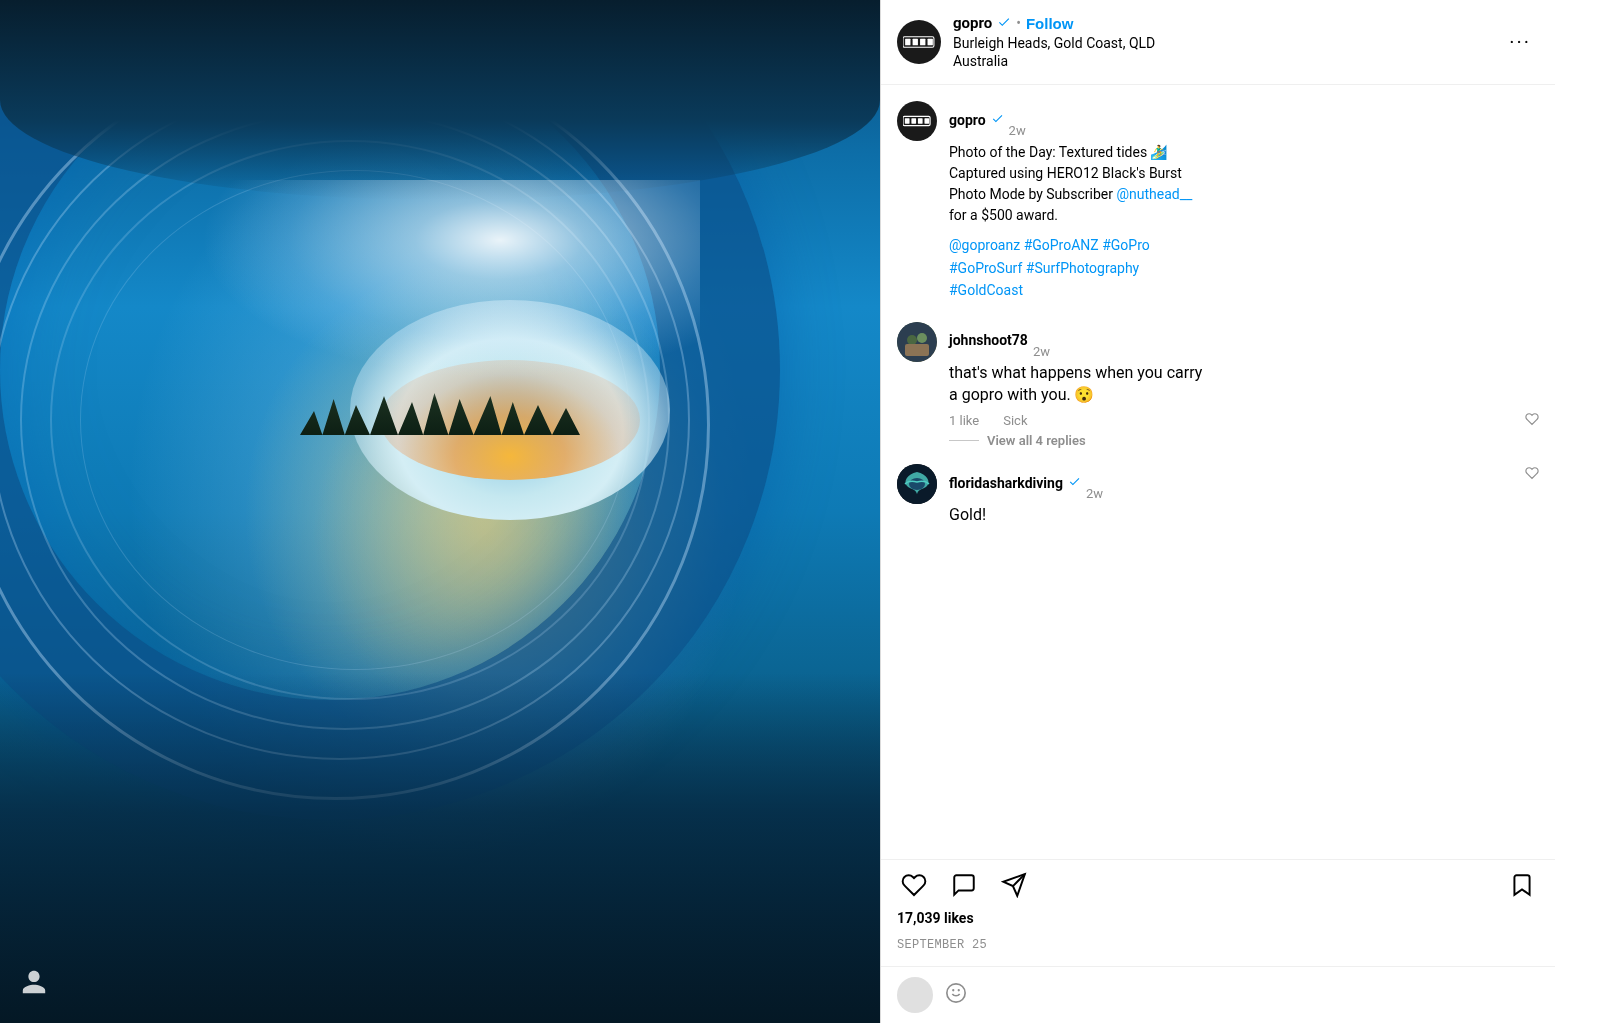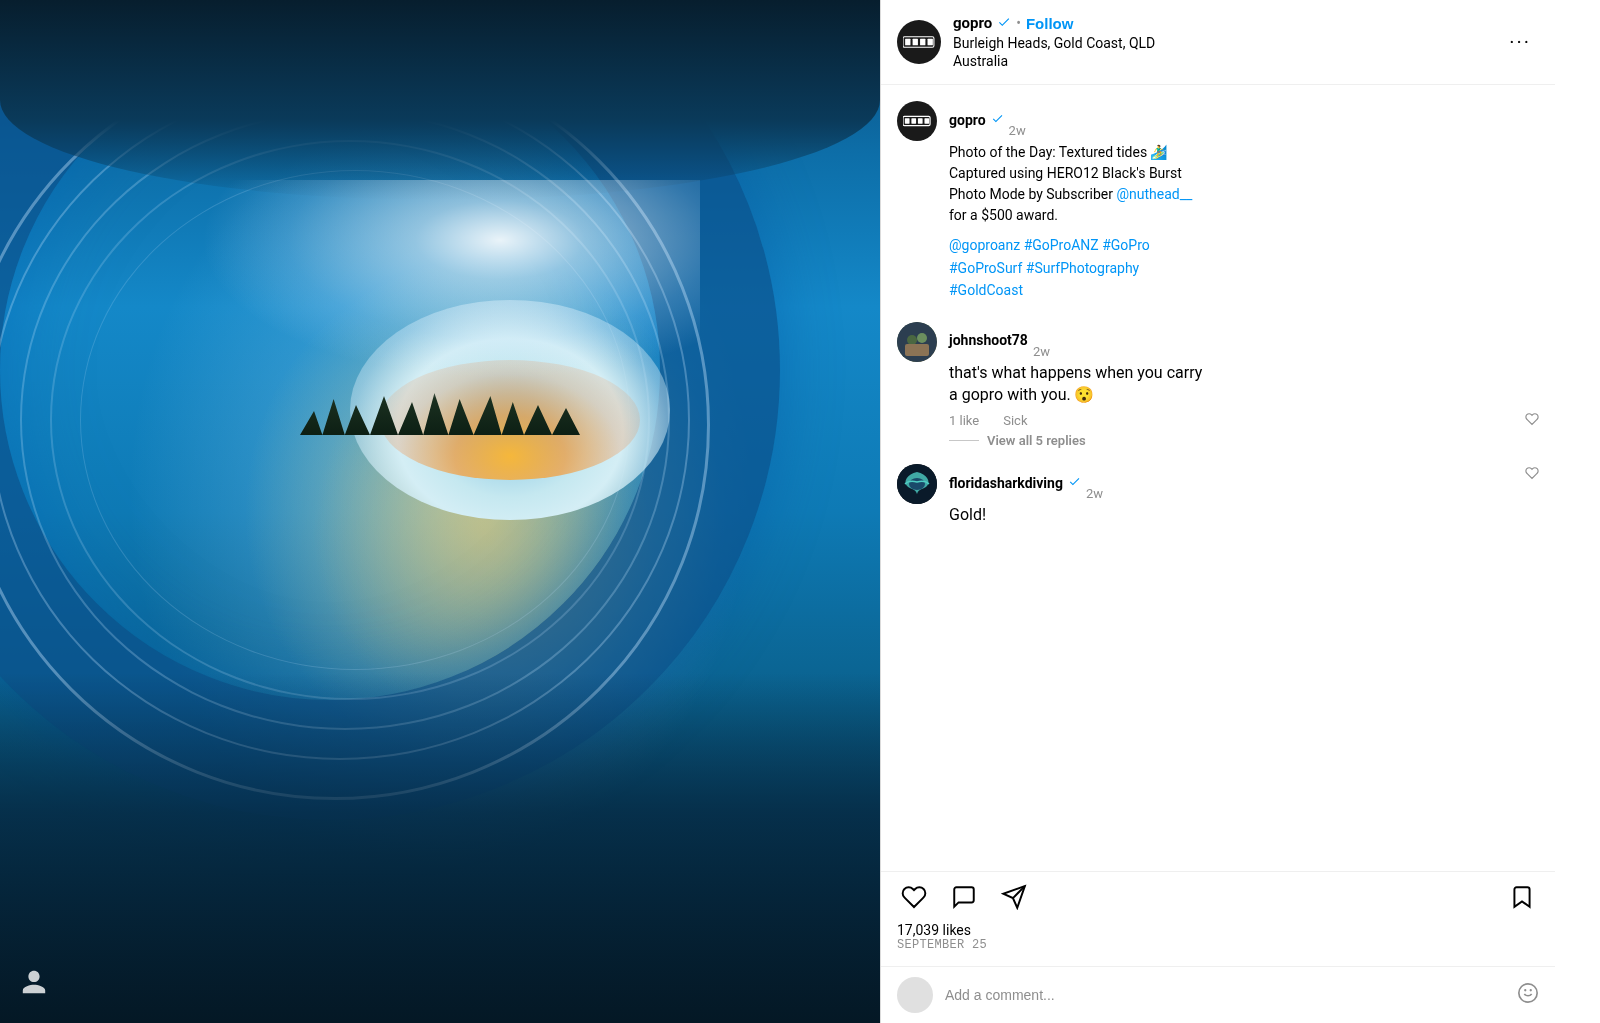--- a/index.html
+++ b/index.html
@@ -442,23 +442,23 @@
       align-items: center;
       justify-content: center;
     }
 
     .bookmark-btn {
       margin-left: auto;
     }
 
     .likes-count {
       font-size: 14px;
-      font-weight: 400;
-      color: #000;
-      margin-bottom: 0;
+      font-weight: 700;
+      color: #000;
+      margin-bottom: 12px;
     }
 
     .post-date {
       font-size: 12px;
       color: #8e8e8e;
       text-transform: uppercase;
       letter-spacing: 0.3px;
       margin-bottom: 10px;
       font-family: Liberation Mono, monospace;
     }
@@ -626,21 +626,21 @@
           <span class="comment-action-text">1 like</span>
           <span class="comment-action-text">Sick</span>
           <span class="comment-heart-btn">
             <svg width="14" height="14" viewBox="0 0 24 24" fill="none" stroke="#8e8e8e" stroke-width="2">
               <path d="M20.84 4.61a5.5 5.5 0 0 0-7.78 0L12 5.67l-1.06-1.06a5.5 5.5 0 0 0-7.78 7.78l1.06 1.06L12 21.23l7.78-7.78 1.06-1.06a5.5 5.5 0 0 0 0-7.78z"></path>
             </svg>
           </span>
         </div>
         <div class="view-replies-row">
           <div class="view-replies-line"></div>
-          <span class="view-replies-text">View all 5 replies</span>
+          <span class="view-replies-text">View all 4 replies</span>
         </div>
       </div>
     </div>
 
     <div class="comment-block">
       <div class="florida-logo">
         <svg width="40" height="40" viewBox="0 0 40 40">
           <circle cx="20" cy="20" r="20" fill="#0a1a2a"></circle>
           <path d="M20 8 C10 10, 6 18, 10 22 C14 26, 18 24, 20 30 C22 24, 26 26, 30 22 C34 18, 30 10, 20 8Z" fill="#4ecdc4" opacity="0.8"></path>
           <ellipse cx="20" cy="20" rx="8" ry="6" fill="#1a4a6a"></ellipse>
@@ -691,21 +691,20 @@
           <path d="M19 21l-7-5-7 5V5a2 2 0 0 1 2-2h10a2 2 0 0 1 2 2z"></path>
         </svg>
       </button>
     </div>
     <div class="likes-count">17,039 likes</div>
     <div class="post-date">September 25</div>
   </div>
 
   <div class="comment-input-area">
     <div class="comment-input-avatar"></div>
-    <input class="comment-input" type="text" placeholder="Add a comment..." style="">
     <button class="emoji-btn">
       <svg width="22" height="22" viewBox="0 0 24 24" fill="none" stroke="#8e8e8e" stroke-width="1.8">
         <circle cx="12" cy="12" r="10"></circle>
         <path d="M8 13s1.5 2 4 2 4-2 4-2"></path>
         <line x1="9" y1="9" x2="9.01" y2="9" stroke-width="2.5" stroke-linecap="round"></line>
         <line x1="15" y1="9" x2="15.01" y2="9" stroke-width="2.5" stroke-linecap="round"></line>
       </svg>
     </button>
   </div>
 

